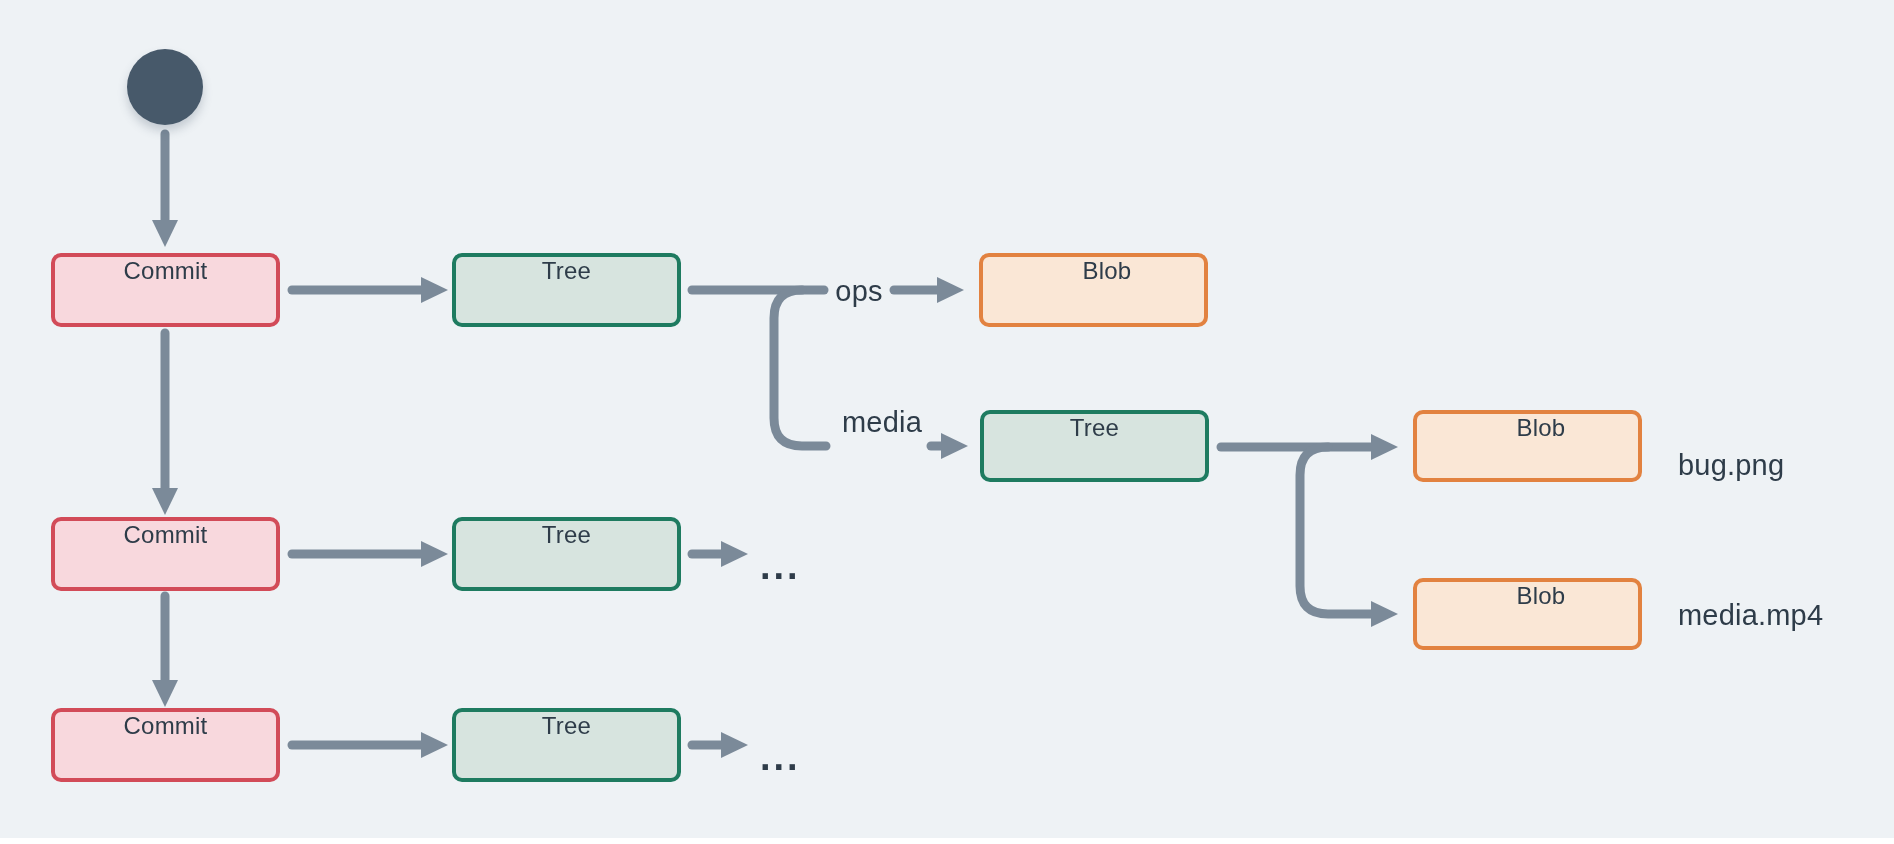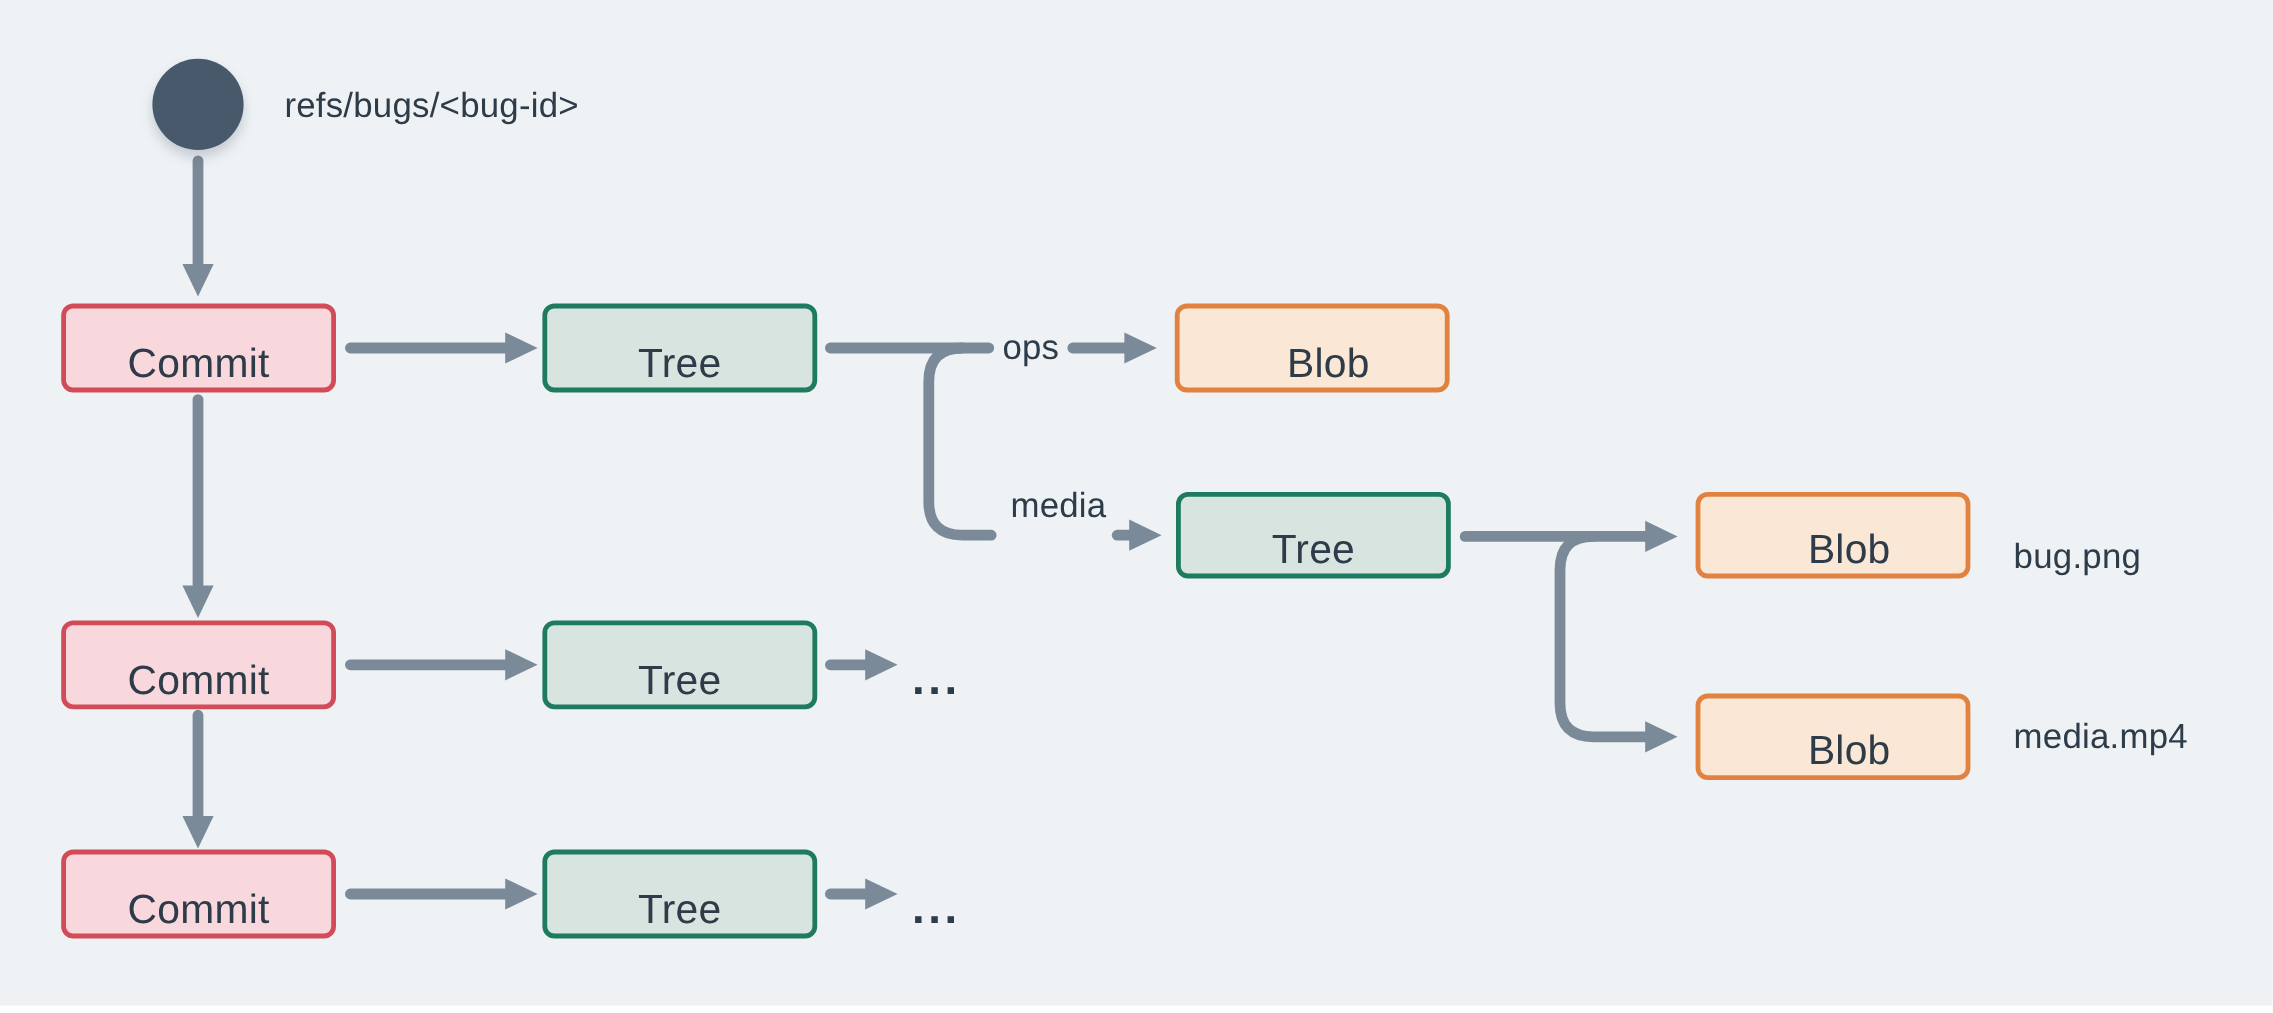--- a/index.html
+++ b/index.html
@@ -22,25 +22,25 @@
     overflow:hidden;
     font-family:"Liberation Sans", sans-serif;
     color:var(--ink);
   }
   .edges{position:absolute;left:0;top:0;width:1894px;height:844px;}
   .edges path, .edges line{stroke:var(--arrow);stroke-width:9;fill:none;stroke-linecap:round;}
   .edges polygon{fill:var(--arrow);stroke:none;}
   .node{
     position:absolute;
     box-sizing:border-box;
-    display:flex;align-items:flex-end;justify-content:center;
+    display:flex;align-items:flex-start;justify-content:center;
     width:229px;height:74px;
     border-radius:10px;
     border:4px solid #000;
-    font-size:34px;font-weight:500;
+    font-size:24px;font-weight:500;
     color:var(--ink);
     letter-spacing:0.2px;
   }
   .commit{border-color:var(--commit-border);background:var(--commit-fill);}
   .tree{border-color:var(--tree-border);background:var(--tree-fill);}
   .blob{border-color:var(--blob-border);background:var(--blob-fill);padding-left:27px;}
   .ref-circle{
     position:absolute;left:127px;top:49px;
     width:76px;height:76px;border-radius:50%;
     background:var(--circle);
@@ -101,21 +101,20 @@
     <polygon points="941,433 941,459 968,446"></polygon>
 
     <line x1="1221" y1="447" x2="1371" y2="447"></line>
     <polygon points="1371,434 1371,460 1398,447"></polygon>
 
     <path d="M 1328 447 Q 1300 447 1300 475 L 1300 586 Q 1300 614 1328 614 L 1371 614"></path>
     <polygon points="1371,601 1371,627 1398,614"></polygon>
   </svg>
 
   <div class="ref-circle"></div>
-  <div class="txt vcenter" style="left:237px;top:89px;">refs/bugs/&lt;bug-id&gt;</div>
 
   <div class="node commit" style="left:51px;top:253px;">
     <span>Commit</span>
   </div>
   <div class="node commit" style="left:51px;top:517px;">
     <span>Commit</span>
   </div>
   <div class="node commit" style="left:51px;top:708px;">
     <span>Commit</span>
   </div>

